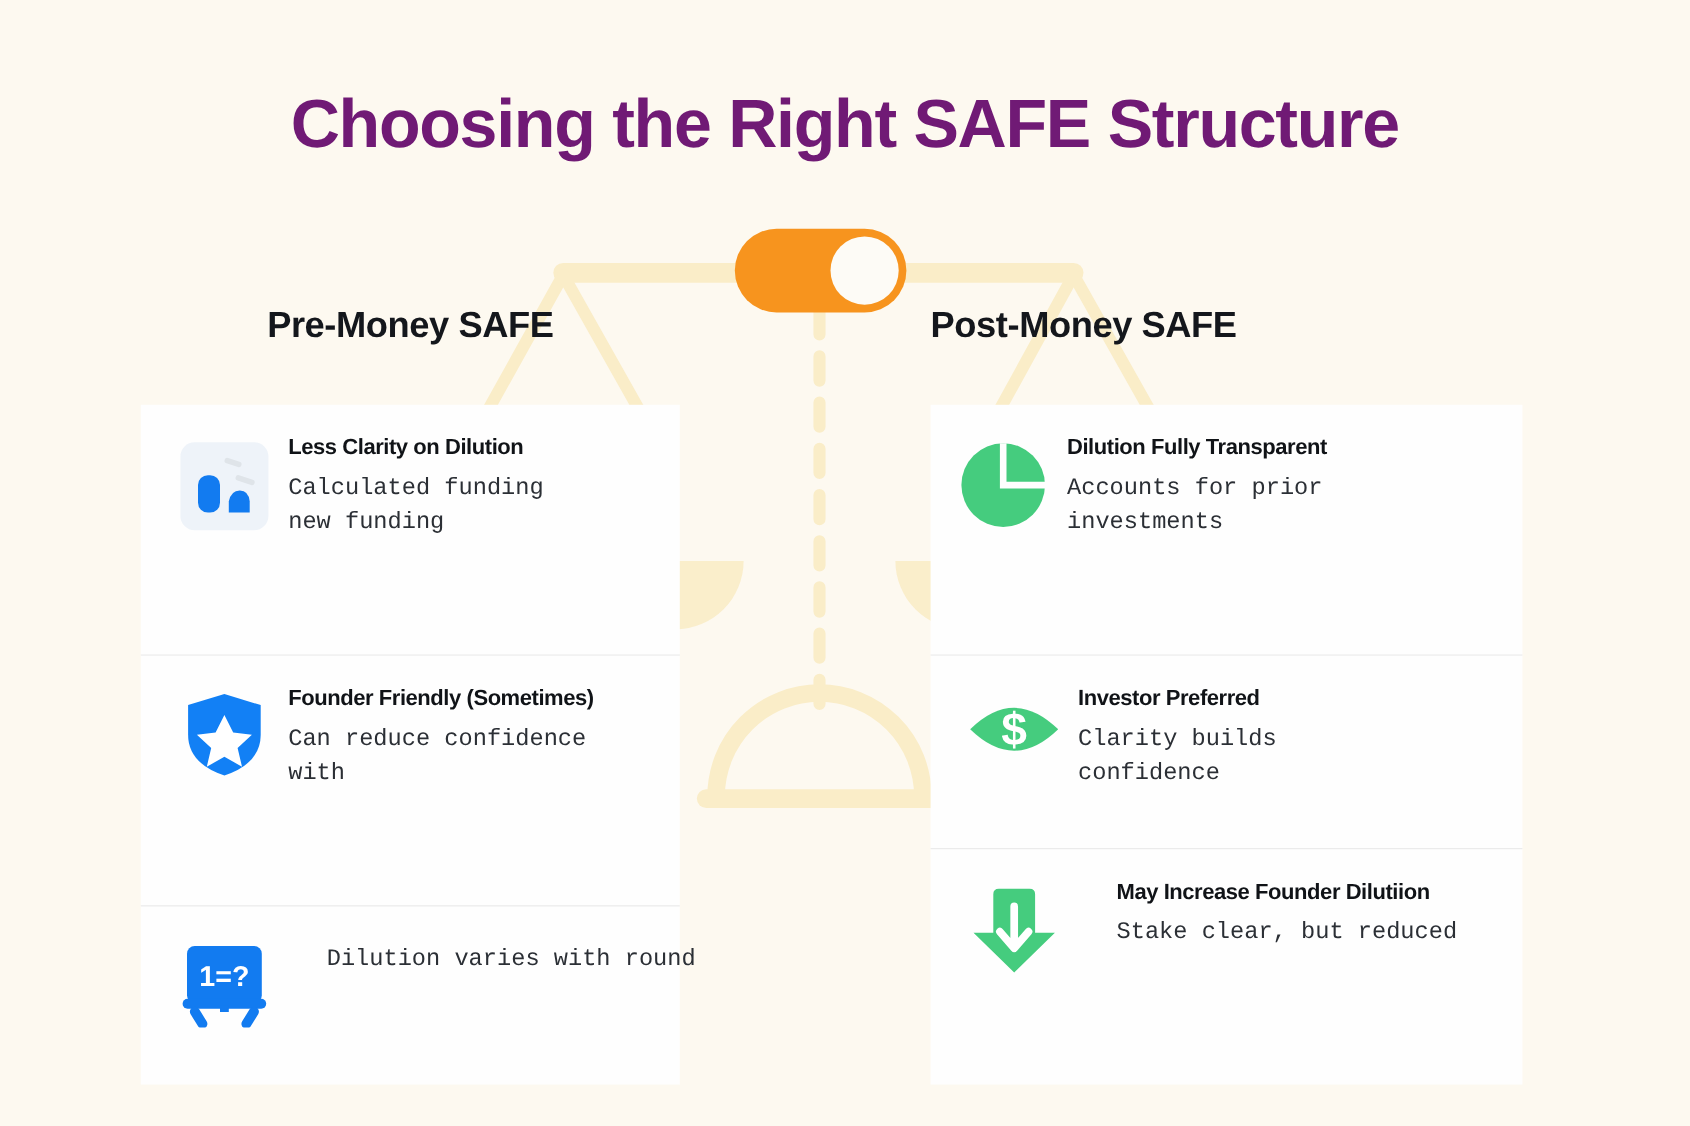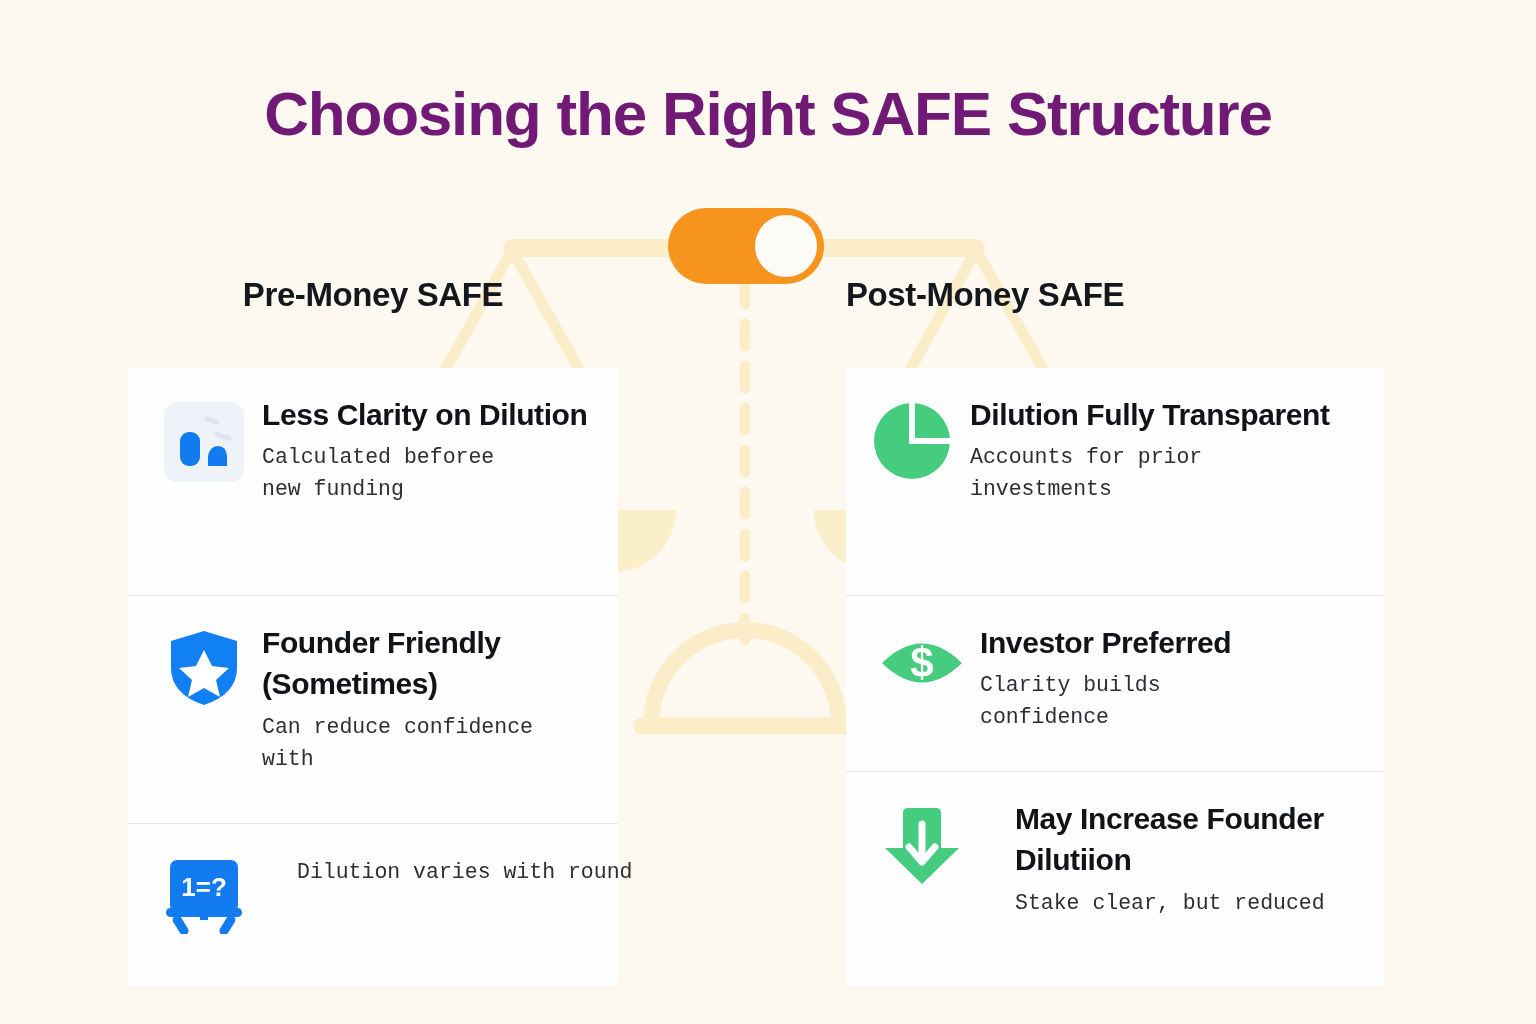--- a/index.html
+++ b/index.html
@@ -100,21 +100,21 @@
     width: 92px;
     min-width: 92px;
     display: flex;
     align-items: flex-start;
     justify-content: center;
     padding-top: 6px;
   }
   .row-text { padding-left: 12px; flex: 1; }
 
   .row-title {
-    font-size: 30px;
+    font-size: 20px;
     font-weight: 700;
     line-height: 1.38;
     letter-spacing: -0.4px;
     color: #101317;
   }
   .row-sub {
     font-family: "Liberation Mono", "DejaVu Sans Mono", monospace;
     font-size: 21.5px;
     line-height: 1.48;
     color: #2b2f35;
@@ -165,21 +165,21 @@
       <svg width="84" height="84" viewBox="0 0 84 84" xmlns="http://www.w3.org/2000/svg">
         <rect x="2" y="2" width="80" height="80" rx="13" fill="#eef3f9"></rect>
         <rect x="18" y="32" width="20" height="34" rx="9" fill="#127bf0"></rect>
         <path d="M46 56 q2-10 10-10 q8 0 9 10 l0 10 l-19 0 Z" fill="#127bf0"></path>
         <rect x="42" y="18" width="16" height="5" rx="2.5" fill="#dfe4e9" transform="rotate(18 50 20)"></rect>
         <rect x="52" y="34" width="18" height="5" rx="2.5" fill="#dfe4e9" transform="rotate(18 61 36)"></rect>
       </svg>
     </div>
     <div class="row-text">
       <div class="row-title">Less Clarity on Dilution</div>
-      <div class="row-sub">Calculated beforee</div>
+      <div class="row-sub">Calculated funding</div>
       <div class="row-sub" style="margin-top:0">new funding</div>
     </div>
   </div>
 
   <div class="row">
     <div class="row-icon">
       <svg width="74" height="80" viewBox="0 0 74 80" xmlns="http://www.w3.org/2000/svg">
         <path d="M37 3 L70 13 L70 40 Q70 66 37 77 Q4 66 4 40 L4 13 Z" fill="#1280f5"></path>
         <path d="M37 22 L45 38 L62 40 L49 52 L53 69 L37 60 L21 69 L25 52 L12 40 L29 38 Z" fill="#ffffff"></path>
       </svg>

